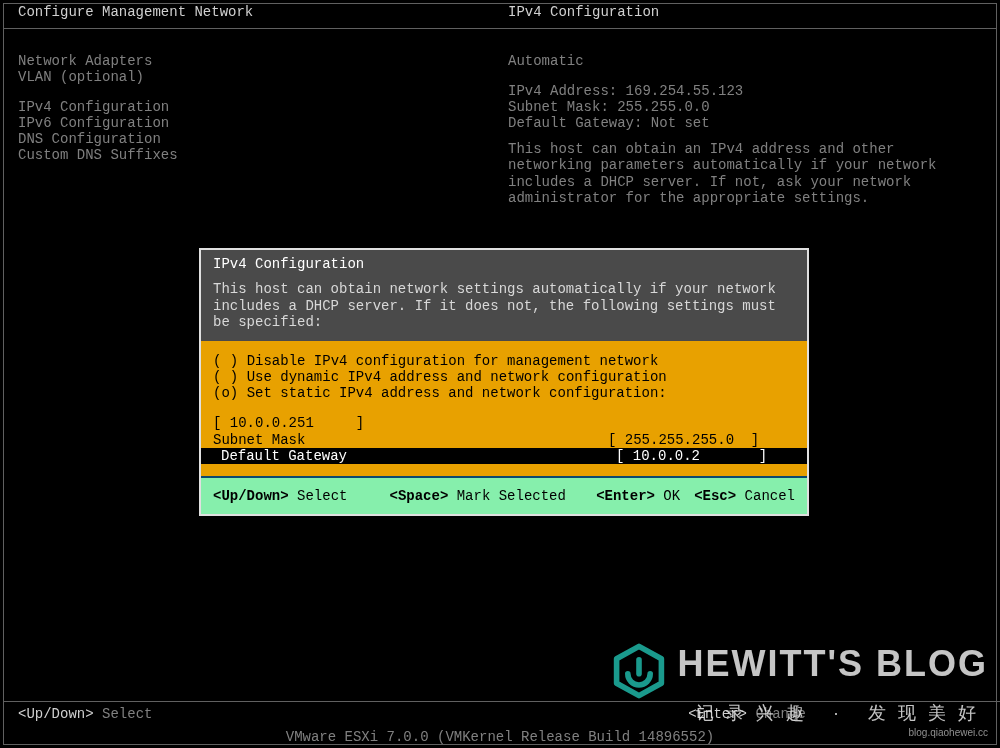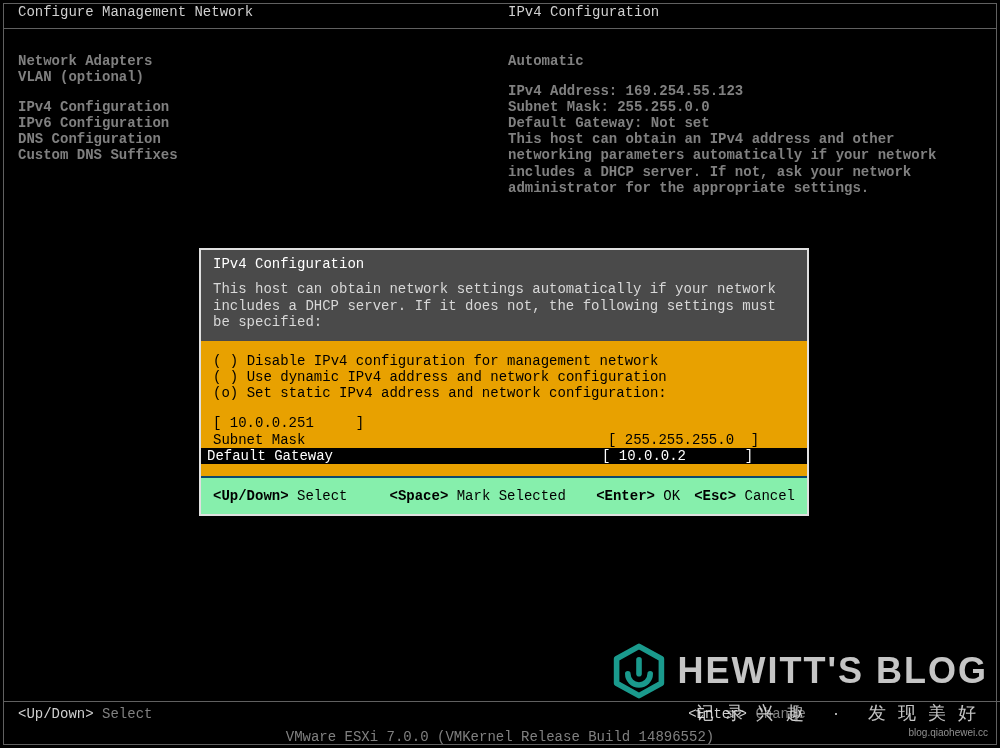--- a/index.html
+++ b/index.html
@@ -25,27 +25,26 @@
     }
     .header-left { flex: 0 0 490px; }
     .header-right { flex: 1; }
     .hr-line {
       border-top: 1px solid #606060;
       margin: 4px 3px;
     }
     .content-row {
       display: flex;
       padding: 6px 18px;
-      font-weight: bold;
     }
     .left-col { flex: 0 0 490px; }
     .right-col { flex: 1; }
     .menu-item { line-height: 1.15; }
     .info-line { line-height: 1.15; color: #808080; }
-    .info-para { line-height: 1.15; }
+    .info-para { margin-top: 10px; line-height: 1.15; }
     .spacer { height: 14px; }
 
     .bottom-bar {
       position: absolute;
       left: 4px; right: 0; bottom: 22px;
       border-top: 1px solid #606060;
       padding: 4px 14px;
       display: flex;
       color: #d0d0d0;
     }
@@ -87,21 +86,21 @@
     .radio-line { }
     .field-row {
       display: flex;
     }
     .field-label { flex: 0 0 395px; }
     .field-value { flex: 1; white-space: pre; }
     .field-row.selected {
       background: #000;
       color: #fff;
       margin-left: -12px; margin-right: -12px;
-      padding-left: 6px; padding-right: 12px;
+      padding-left: 20px; padding-right: 12px;
     }
     .dlg-footer {
       background: #86efac;
       color: #000;
       border-top: 2px solid #0c4a6e;
       padding: 10px 12px;
       display: flex;
     }
     .foot-left { flex: 1; }
     .foot-right { display: flex; gap: 14px; }
@@ -110,21 +109,21 @@
     
     .watermark {
       position: absolute;
       right: 12px;
       bottom: 10px;
       color: #d0d0d0;
       text-align: right;
       opacity: 0.85;
       font-family: Arial, sans-serif;
     }
-    .wm-row1 { display: flex; align-items: center; justify-content: flex-end; gap: 10px; }
+    .wm-row1 { display: flex; align-items: flex-start; justify-content: flex-end; gap: 10px; }
     .wm-title { font-size: 36px; letter-spacing: 2px; color: #e8e8e8; font-weight: 600; }
     .wm-sub { font-size: 18px; letter-spacing: 12px; color: #e8e8e8; margin-top: 2px; }
     .wm-url { font-size: 10px; color: #aaa; margin-top: 2px; }
     .hex-icon { width: 56px; height: 56px; }
   </style>
 </head>
 <body>
 
 <div class="outer-border"></div>
 

